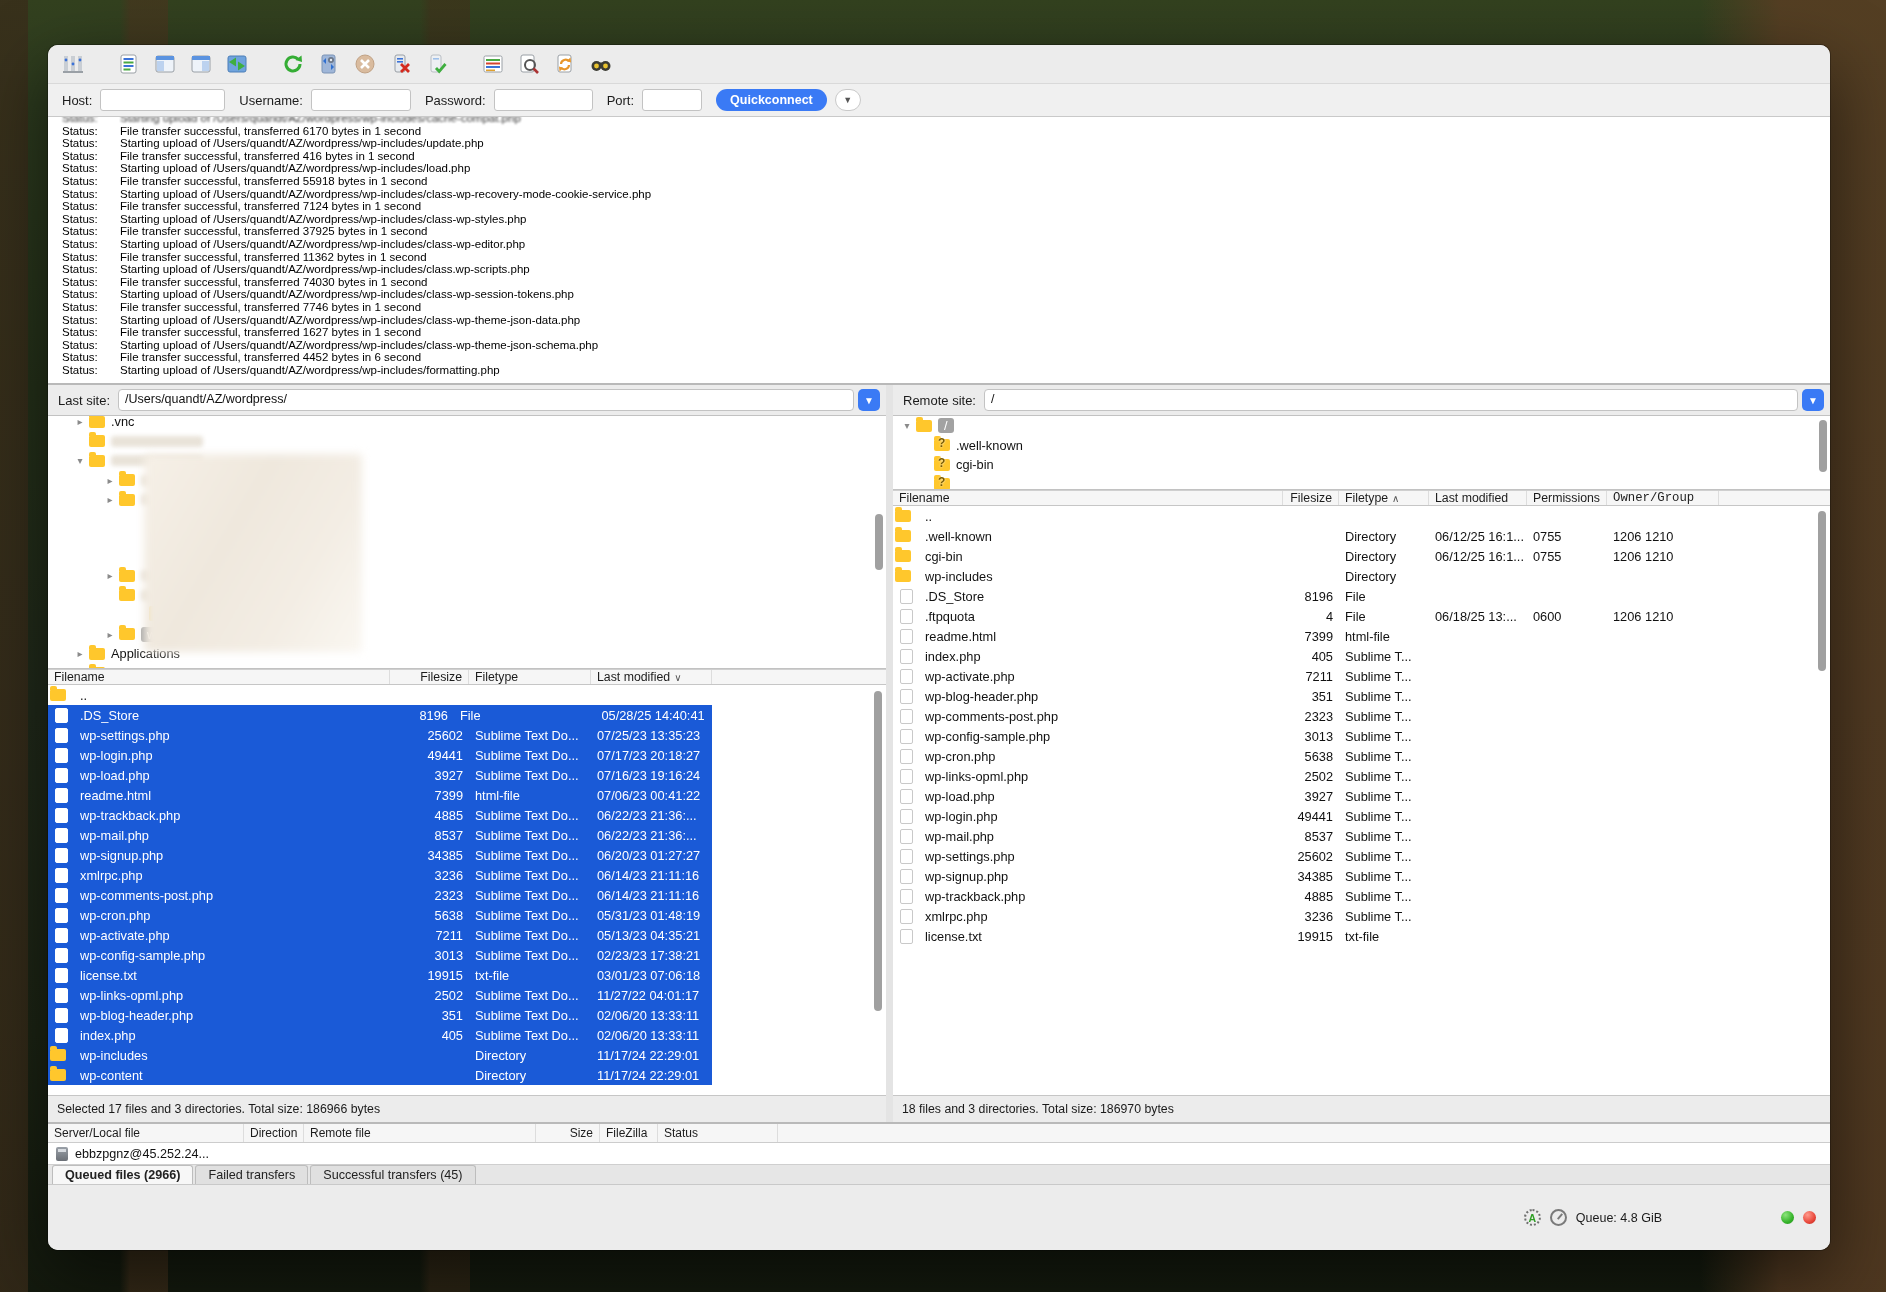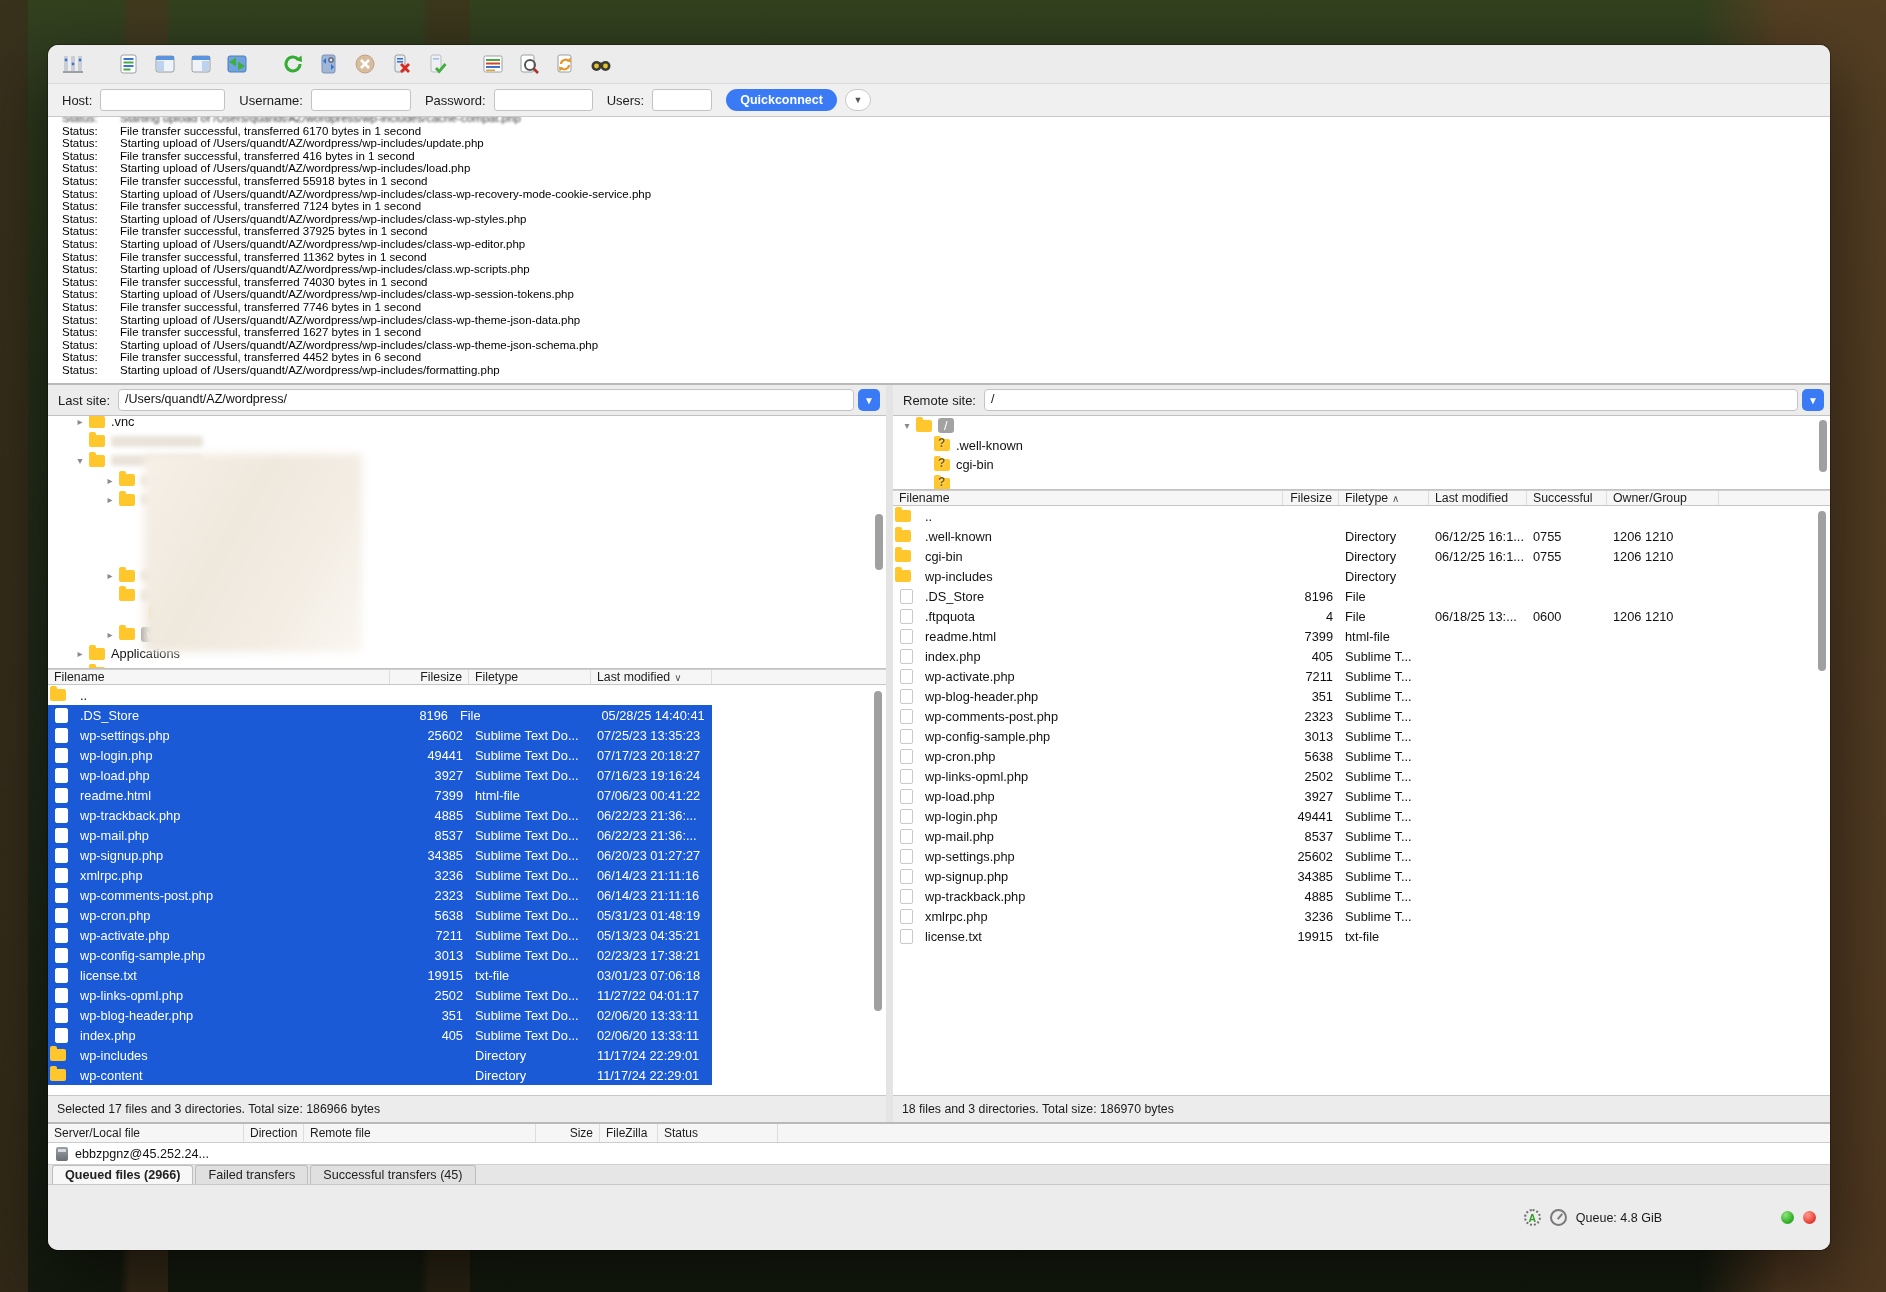--- a/index.html
+++ b/index.html
@@ -220,21 +220,21 @@
       </span>
   </div>
 
   <div class="qc">
     <label>Host:</label>
     <input class="in-host" readonly="" value="" style="">
     <label>Username:</label>
     <input class="in-user" readonly="" value="" style="">
     <label>Password:</label>
     <input class="in-pass" readonly="" value="" style="">
-    <label>Users:</label>
+    <label>Port:</label>
     <input class="in-port" readonly="" value="" style="">
     <button class="qcbtn">Quickconnect</button>
     <span class="qcdrop">▼</span>
   </div>
 
   <div class="log" id="log">
       <div class="logline clip">
         <span>Status:</span>
         <span>Starting upload of /Users/quandt/AZ/wordpress/wp-includes/cache-compat.php</span>
       </div>
@@ -631,23 +631,23 @@
             <span>Filesize</span>
           </span>
           <span class="hcell" style="width: 90px;">
             <span>Filetype</span>
             <span class="sort">∧</span>
           </span>
           <span class="hcell" style="width: 98px;">
             <span>Last modified</span>
           </span>
           <span class="hcell" style="width: 80px;">
-            <span>Successful</span>
+            <span>Permissions</span>
           </span>
-          <span class="hcell" style="width: 112px;">
+          <span class="hcell" style="width: 112px; font-family: Liberation Mono, monospace;">
             <span>Owner/Group</span>
           </span>
           <span class="hcell hfill"></span>
         </div>
       <div class="listbody" id="rlist">
 
       <div class="frow">
             <span class="iconcell">
               <span class="ficon"></span>
             </span>

